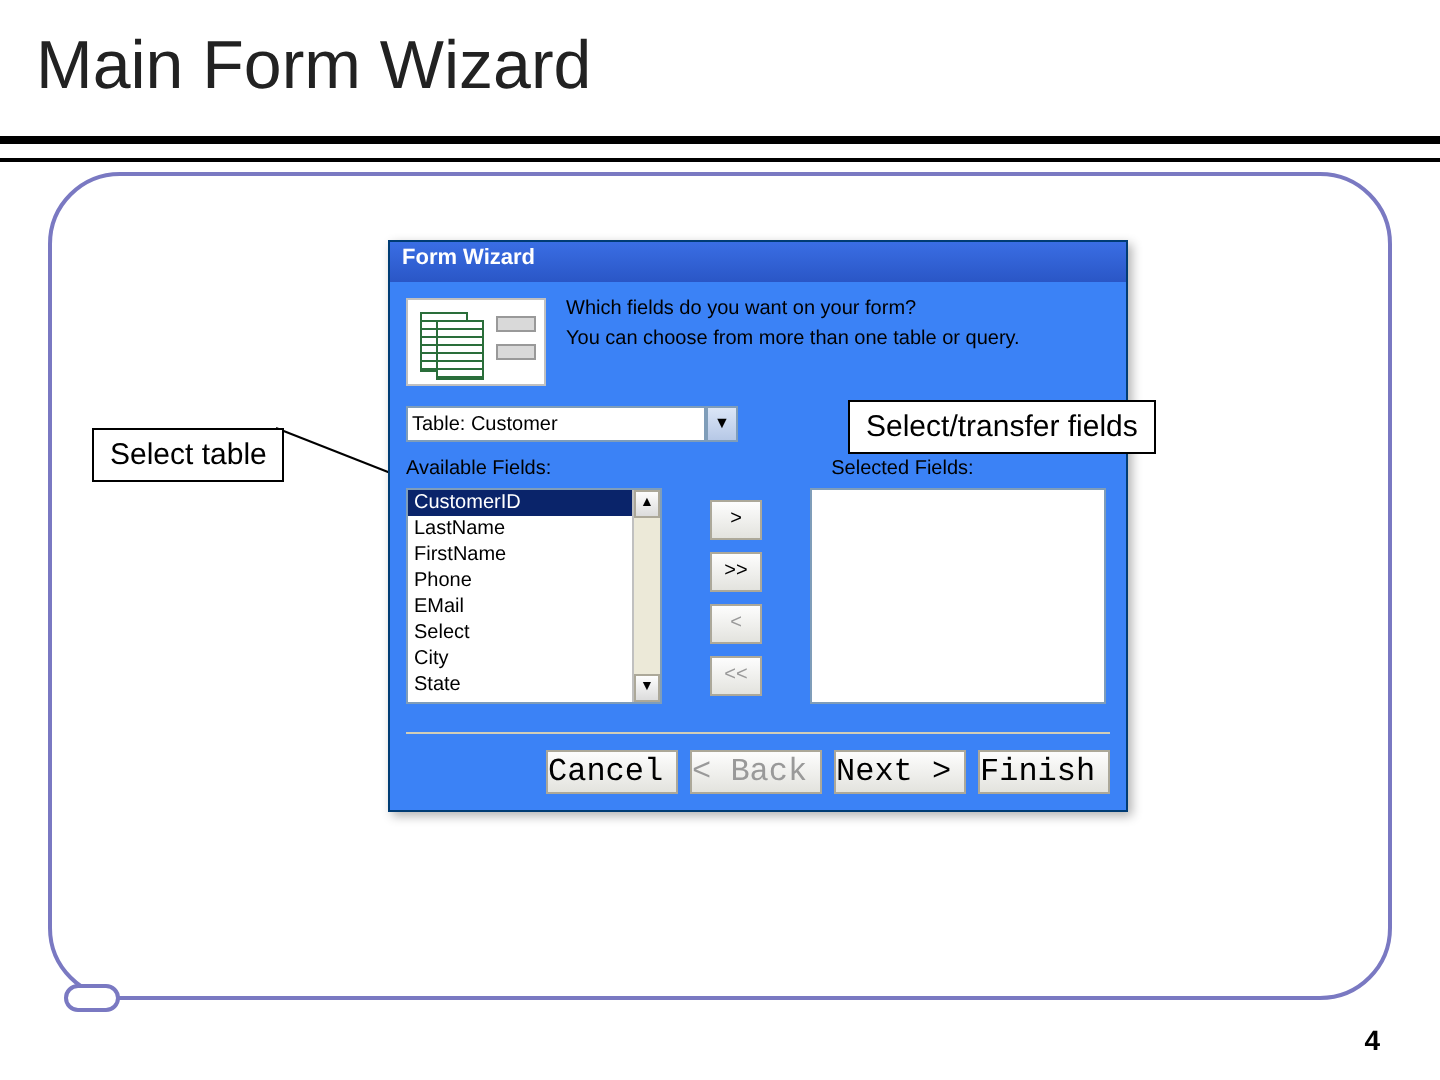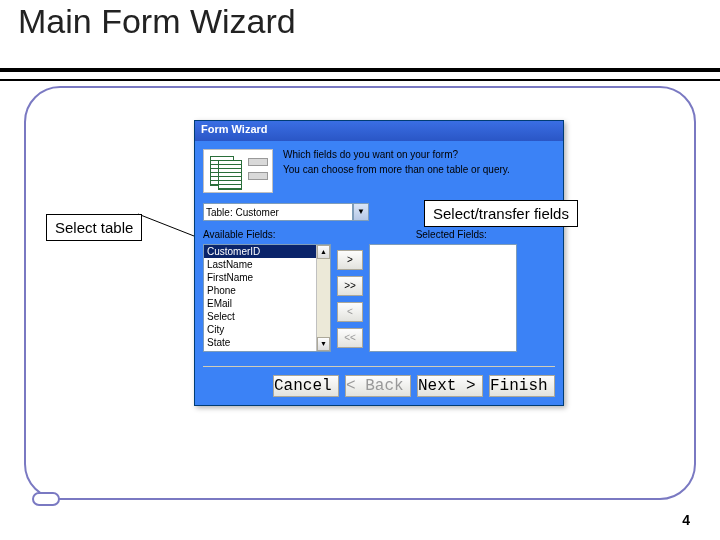--- a/index.html
+++ b/index.html
@@ -6,21 +6,21 @@
   body {
     width: 720px;
     height: 540px;
     background: #fff;
     font-family: Arial, Helvetica, sans-serif;
     position: relative;
     overflow: hidden;
   }
   .slide-title {
     position: absolute;
-    top: 2px;
+    top: 14px;
     left: 18px;
     font-size: 34px;
     color: #222;
   }
   .h-rule-thick {
     position: absolute;
     top: 68px;
     left: 0; right: 0;
     height: 4px;
     background: #000;
@@ -147,21 +147,21 @@
     height: 18px;
     background: linear-gradient(#dbe6f7,#b6c8e6);
     border: 1px solid #7f9db9;
     font-size: 8px;
     text-align: center;
     line-height: 16px;
   }
 
   .fields-row {
     display: flex;
-    gap: 6px;
+    gap: 24px;
     margin-top: 2px;
   }
   .col-label {
     margin-top: 8px;
     margin-bottom: 2px;
   }
   .listbox {
     width: 128px;
     height: 108px;
     background: #fff;

